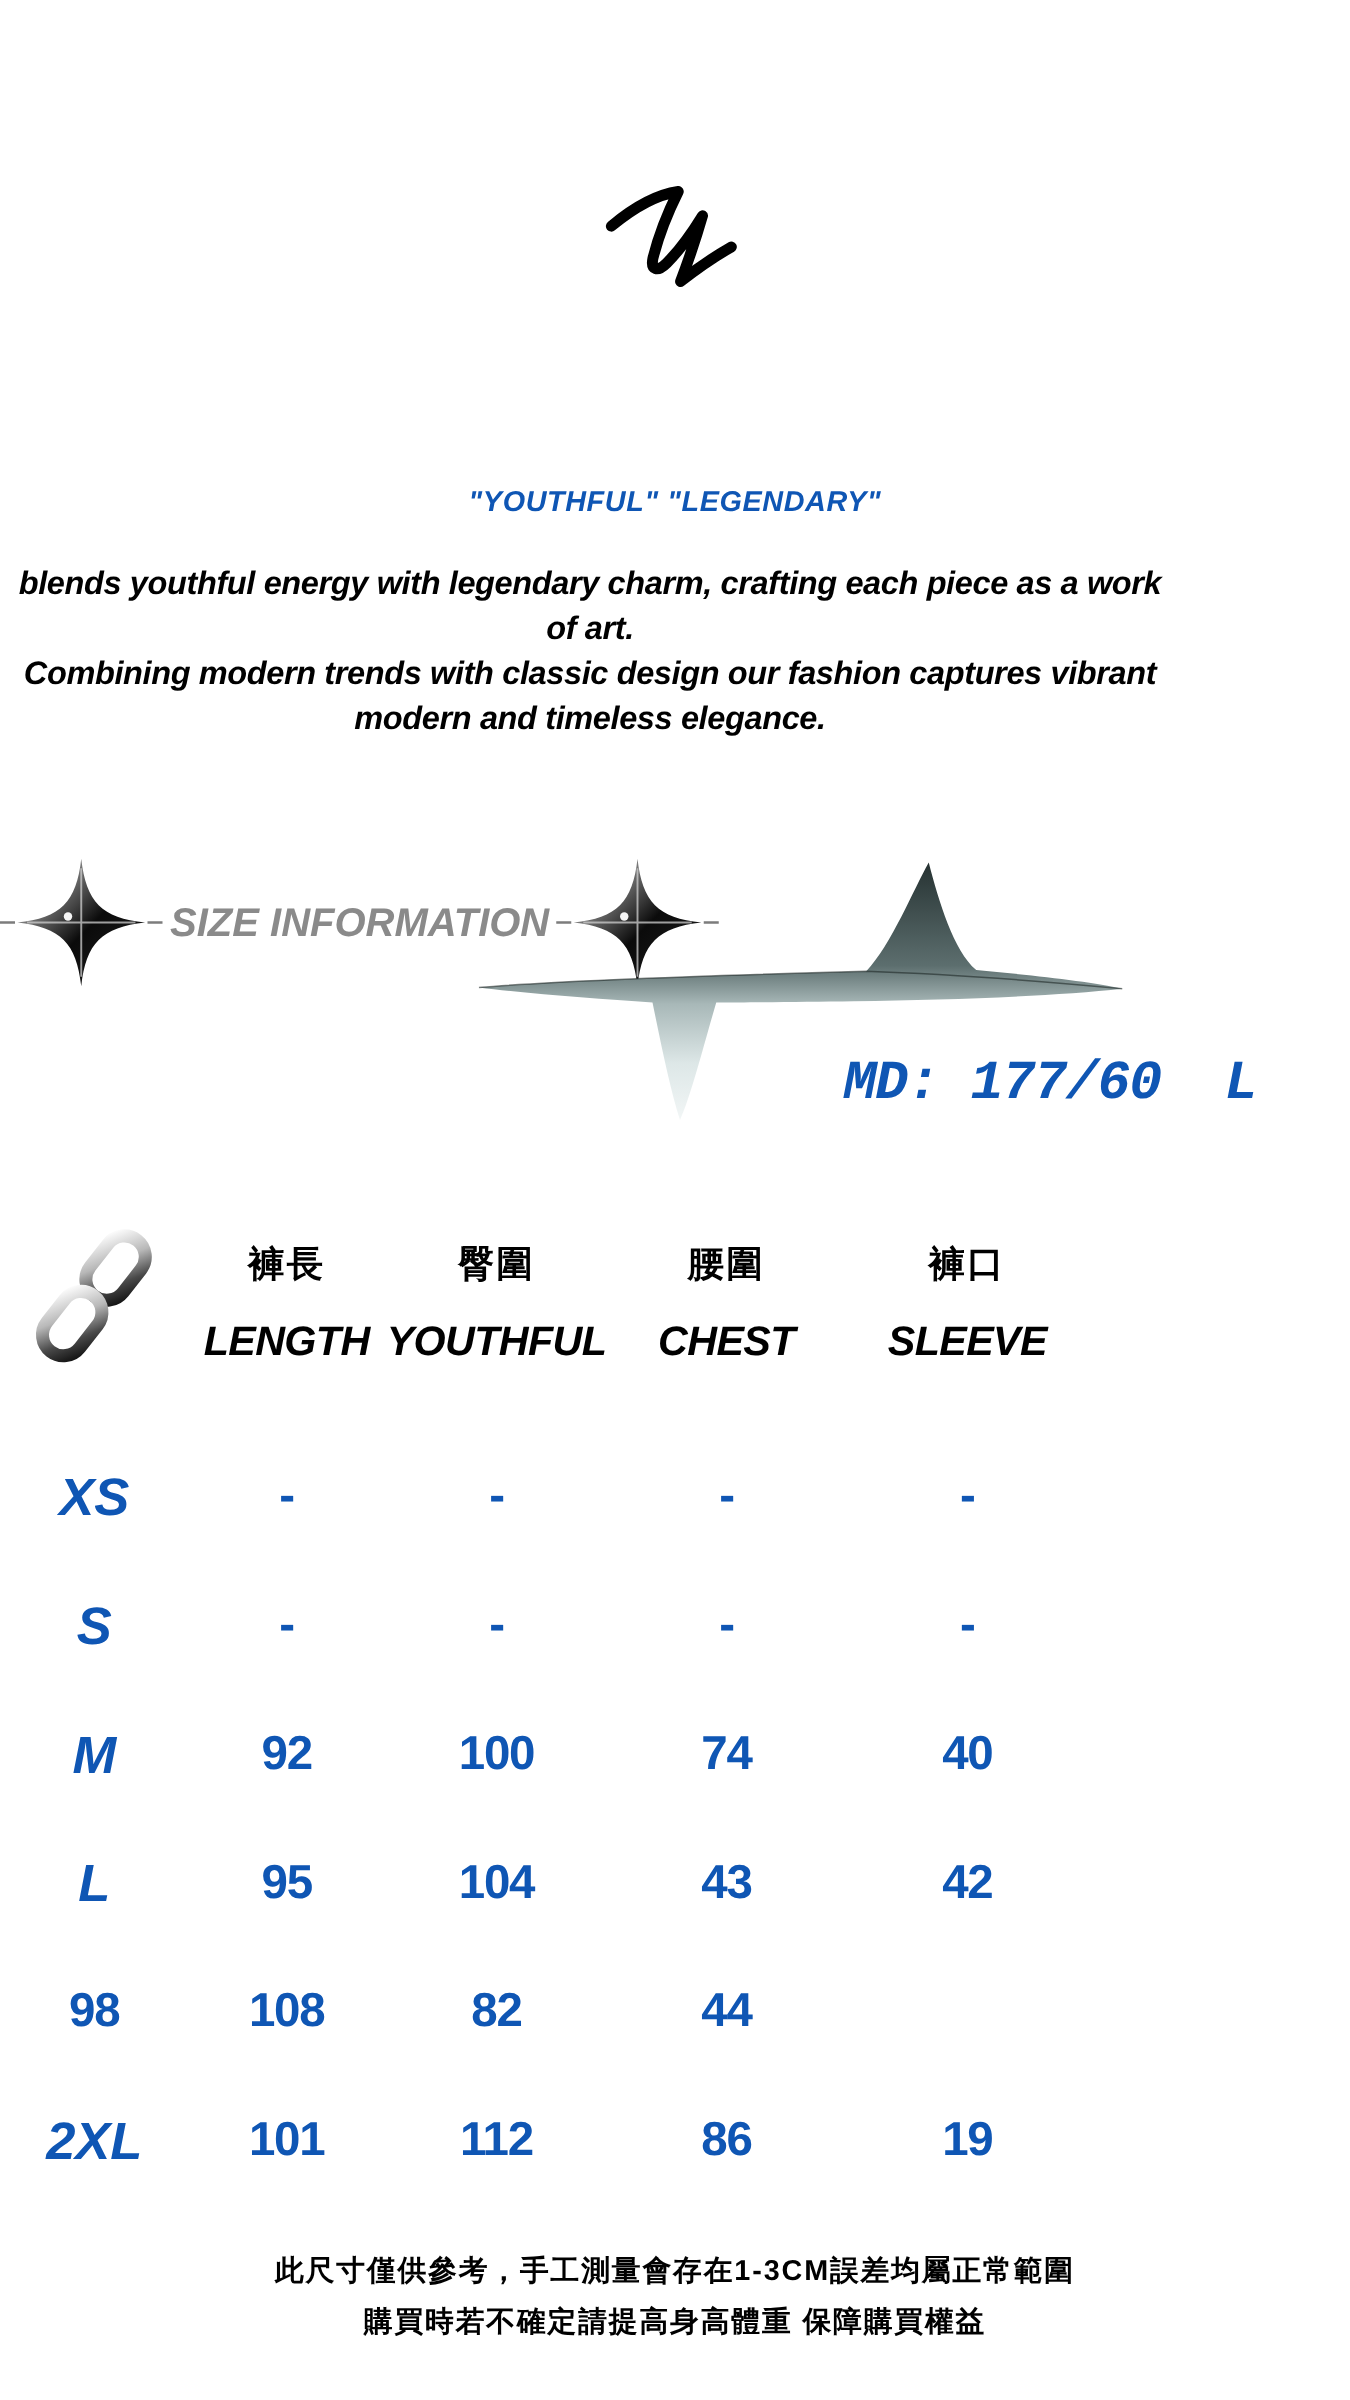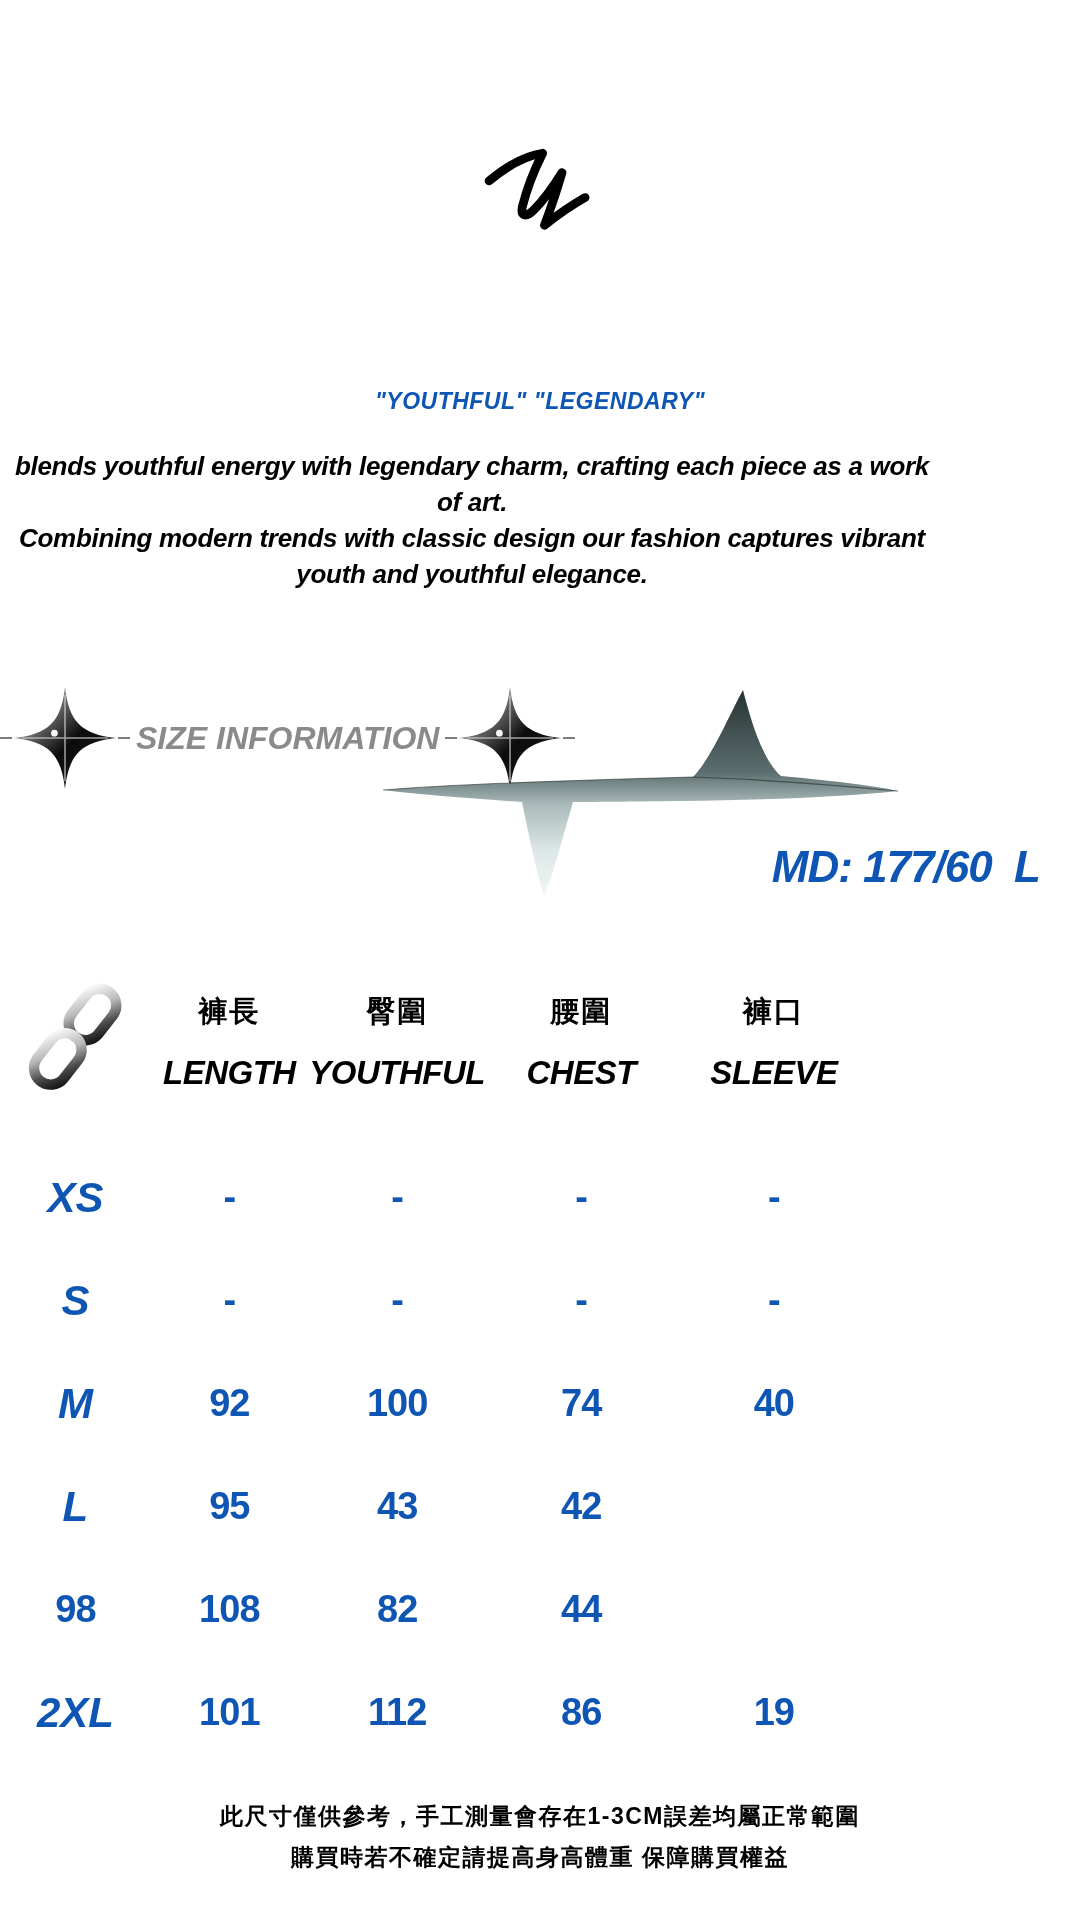--- a/index.html
+++ b/index.html
@@ -40,23 +40,23 @@
   .size-heading .title {
     font-size: 32px; font-weight: bold; font-style: italic;
     color: #8a8a8a; letter-spacing: 0px; white-space: nowrap;
     margin: 0 6px;
   }
 
   .chrome-flare { left: 383px; top: 686px; width: 515px; height: 214px; }
 
   .md-label {
     left: 640px; top: 842px; width: 400px;
-    text-align: right;
+    text-align: center;
     font-size: 44px; font-weight: bold; font-style: italic;
-    color: #0f56b4; white-space: pre; letter-spacing: -1px;
+    color: #0f56b4; white-space: pre; letter-spacing: -1px; font-family: Liberation Mono, monospace;
   }
 
   
   .size-table { left: 0; top: 978px; width: 872px; }
   .tgrid {
     display: grid;
     grid-template-columns: 17.3% 18% 20.5% 21.7% 22.5%;
     align-items: center;
   }
   .thead { height: 120px; }
@@ -97,21 +97,21 @@
   <svg viewBox="0 0 130 100" width="120" height="100">
     <path d="M12 38 C36 18 56 10 70 8 C60 28 52 50 48 66 C46 76 52 78 60 70 C72 58 83 42 91 29 C85 50 78 70 72 86 C86 75 102 64 116 56" fill="none" stroke="#000" stroke-width="9.5" stroke-linecap="round" stroke-linejoin="round"></path>
   </svg>
 </div>
 
 <div class="abs tagline">"YOUTHFUL"  "LEGENDARY"</div>
 
 <div class="abs description">
   <div>blends youthful energy with legendary charm, crafting each piece as a work of art.</div>
   <div>Combining modern trends with classic design our fashion captures vibrant</div>
-  <div>youth and youthful elegance.</div>
+  <div>modern and timeless elegance.</div>
 </div>
 
 <svg width="0" height="0" style="position:absolute">
   <defs>
     <linearGradient id="starGrad" x1="0" y1="0" x2="1" y2="1">
       <stop offset="0" stop-color="#e9e9e9"></stop>
       <stop offset="0.35" stop-color="#5a5a5a"></stop>
       <stop offset="0.55" stop-color="#0b0b0b"></stop>
       <stop offset="1" stop-color="#1f1f1f"></stop>
     </linearGradient>
@@ -216,20 +216,21 @@
       <div class="size-label">M</div>
       <div class="val">92</div>
       <div class="val">100</div>
       <div class="val">74</div>
       <div class="val">40</div>
     </div>
 
     <div class="tgrid trow">
       <div class="size-label">L</div>
       <div class="val">95</div>
+      <div class="val">104</div>
       <div class="val">43</div>
       <div class="val">42</div>
     </div>
 
     <div class="tgrid trow">
       <div class="val">98</div>
       <div class="val">108</div>
       <div class="val">82</div>
       <div class="val">44</div>
     </div>

